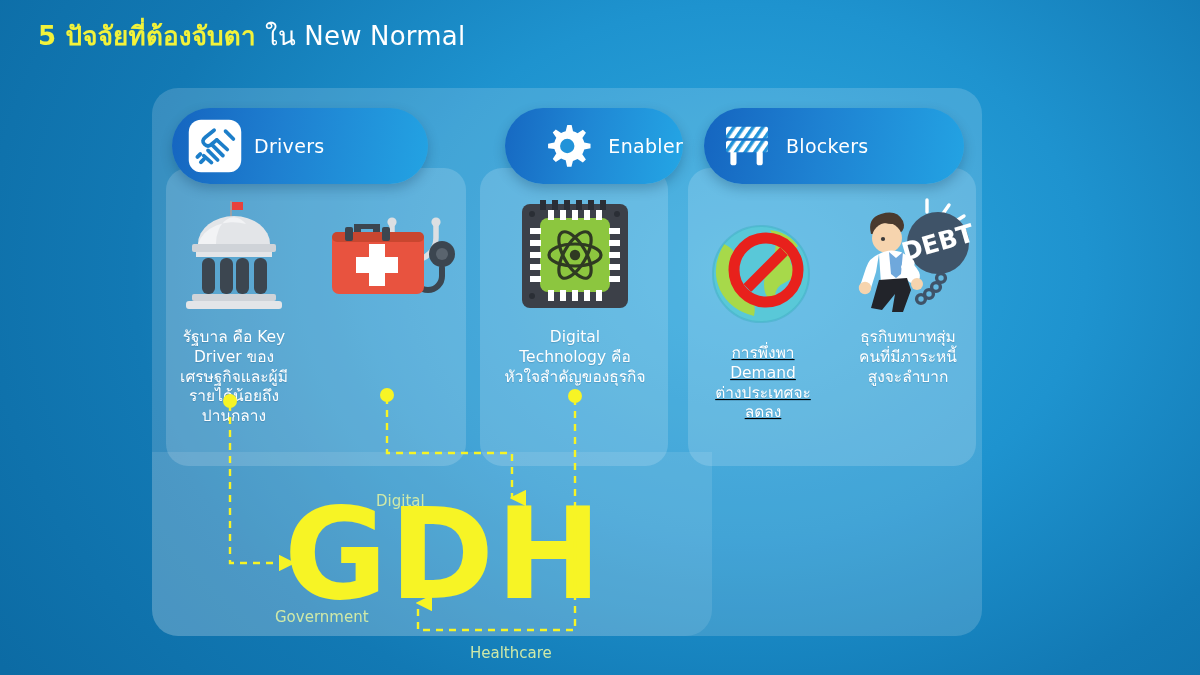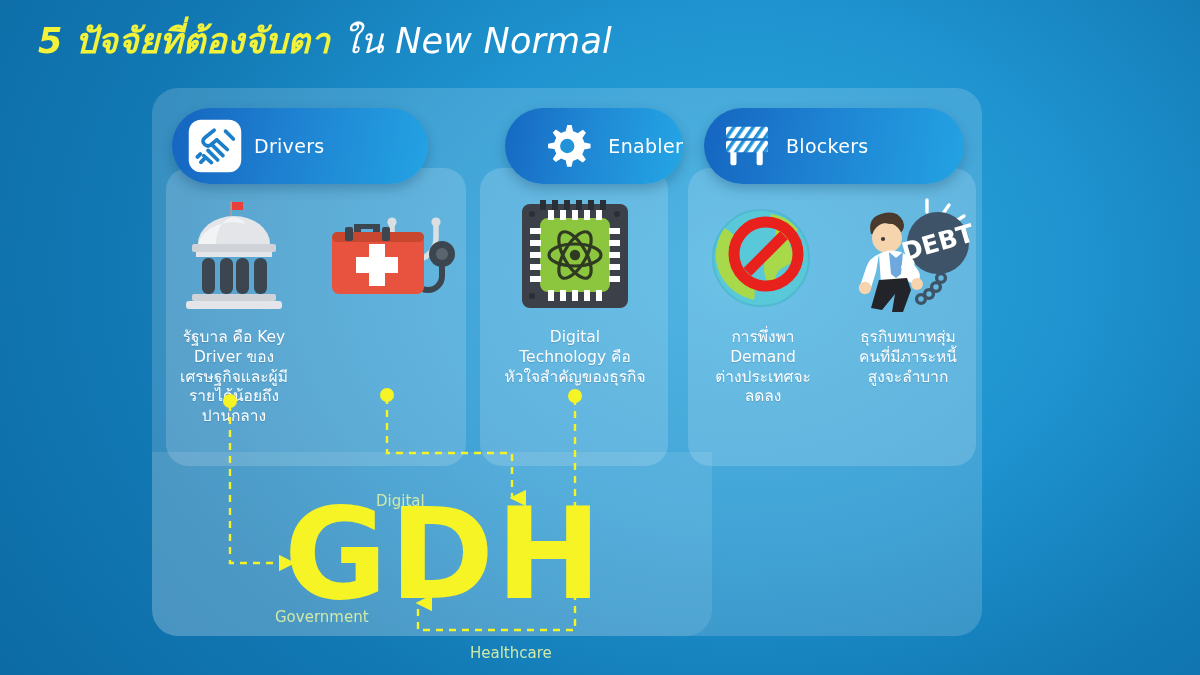--- a/index.html
+++ b/index.html
@@ -10,22 +10,22 @@
   }
   .stage{
     position:relative;width:1200px;height:675px;overflow:hidden;
     background:
       radial-gradient(ellipse 900px 700px at 62% 40%, #2fa8de 0%, #1e93cf 38%, #1279b4 68%, #0c6ba4 100%),
       linear-gradient(135deg,#0b6ba6 0%, #1c8fcb 45%, #0d6fa9 100%);
   }
   
   .title{
     position:absolute;left:38px;top:22px;
-    font-size:35px;letter-spacing:.2px;white-space:nowrap;
-    font-weight:700;line-height:1.1;font-style:italic;
+    font-size:26px;letter-spacing:.2px;white-space:nowrap;
+    font-weight:700;line-height:1.1;
   }
   .title .thai{color:#f2f23a;}
   .title .en{color:#ffffff;font-weight:400;}
 
   
   .board{
     position:absolute;left:152px;top:88px;width:830px;height:548px;
     background:rgba(255,255,255,.16);
     border-radius:26px;
   }
@@ -73,21 +73,21 @@
     height:120px;display:flex;align-items:flex-end;justify-content:center;
     margin-bottom:12px;
   }
   .item .cap{
     color:#ffffff;font-size:15.5px;line-height:1.28;white-space:pre-line;
     text-shadow:0 1px 1px rgba(0,40,70,.18);
   }
   .item.i-gov     {left:160px;top:196px;width:148px;}
   .item.i-health  {left:312px;top:196px;width:152px;}
   .item.i-digital {left:482px;top:196px;width:186px;}
-  .item.i-demand  {left:694px;top:196px;width:138px;}
+  .item.i-demand  {left:694px;top:212px;width:138px;text-decoration:underline;}
   .item.i-debt    {left:834px;top:196px;width:148px;}
 
   
   .band{
     position:absolute;left:152px;top:452px;width:560px;height:184px;
     background:rgba(255,255,255,.10);
     border-radius:0 0 26px 26px;
   }
   .gdh{
     position:absolute;left:284px;top:492px;

